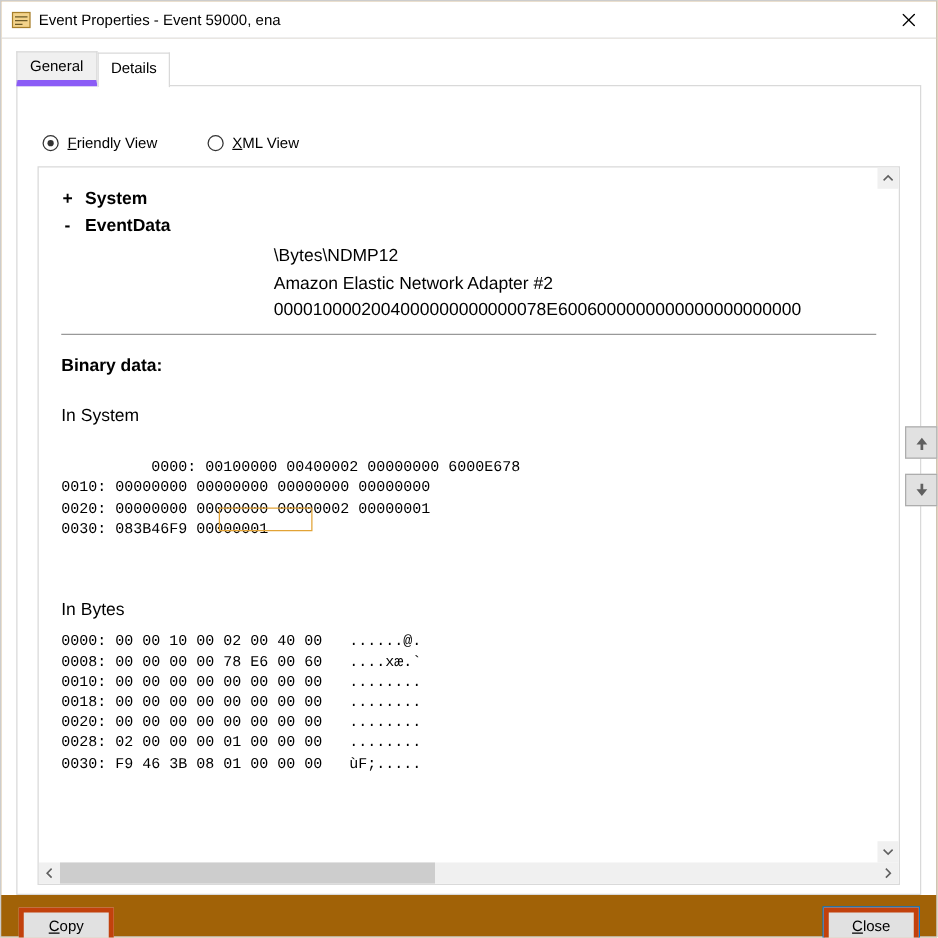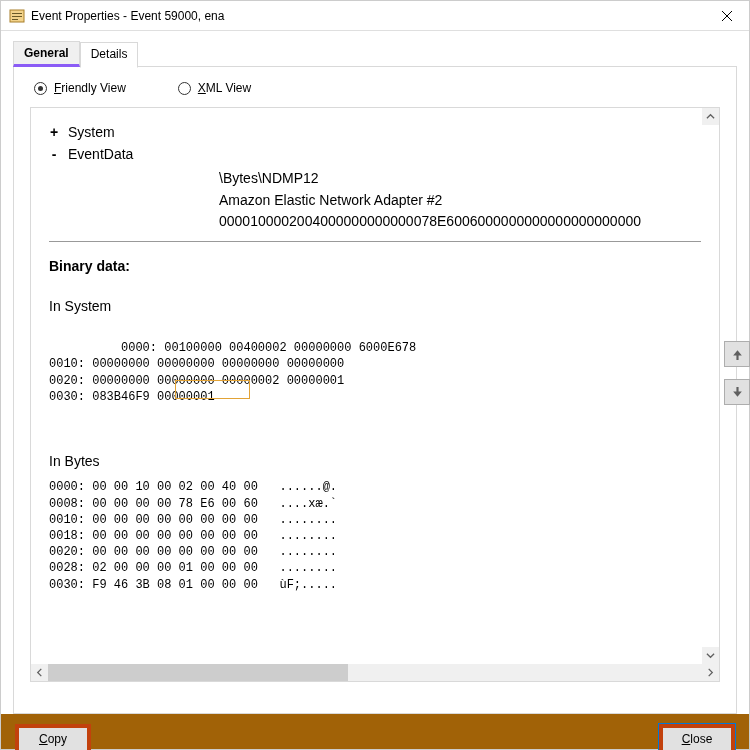--- a/index.html
+++ b/index.html
@@ -65,60 +65,60 @@
       border: 1px solid #d9d9d9;
       background: #fff;
       font-size: 12px;
       color: #000;
       margin-right: 0;
       position: relative;
       cursor: pointer;
     }
     .tab.inactive {
       background: #f0f0f0;
-      border-bottom: 3px solid #8b5cf6;
-      font-weight: bold;
+      border-bottom: 5px solid #8b5cf6;
     }
     .tab.active {
       background: #fff;
       border-bottom: 1px solid #fff;
       top: 1px;
       z-index: 3;
     }
     .tab-panel {
       border: 1px solid #d9d9d9;
       margin-top: -1px;
       padding: 14px 16px 12px 16px;
       height: 648px;
       position: relative;
     }
     .view-row {
       display: flex;
       align-items: flex-end;
-      gap: 52px;
+      gap: 40px;
       margin-bottom: 12px;
       padding-left: 4px;
+      margin-top: 24px;
     }
     .radio-group { display: flex; align-items: center; gap: 7px; cursor:pointer;}
     .radio-circle {
       width: 13px; height: 13px; border: 1px solid #333; border-radius: 50%;
       display: inline-flex; align-items: center; justify-content: center;
       background:#fff;
     }
     .radio-dot { width:5px; height:5px; background:#333; border-radius:50%; }
     .content-box {
       border: 1px solid #d9d9d9;
       height: 575px;
       padding: 16px 18px 0 18px;
       overflow: hidden;
       position: relative;
     }
     .tree-row { display:flex; align-items:center; gap:9px; margin-bottom:6px; font-size:14px;}
     .tree-toggle { font-weight:bold; width:10px; text-align:center; }
-    .tree-label { font-weight:normal; }
+    .tree-label { font-weight:bold; }
     .event-values { margin-left:170px; font-size:14px; line-height:1.55; margin-top:2px; margin-bottom:8px; white-space:nowrap;}
     .hr { border:none; border-top:1px solid #999; margin:6px 0 16px 0; }
     .section-title { font-weight:bold; font-size:14px; margin-bottom:24px;}
     .sub-title { font-size:14px; margin-bottom:10px; }
     .mono-block {
       font-family: Consolas, "Courier New", monospace;
       font-size: 12px;
       line-height: 1.35;
       white-space: pre;
       position:relative;

